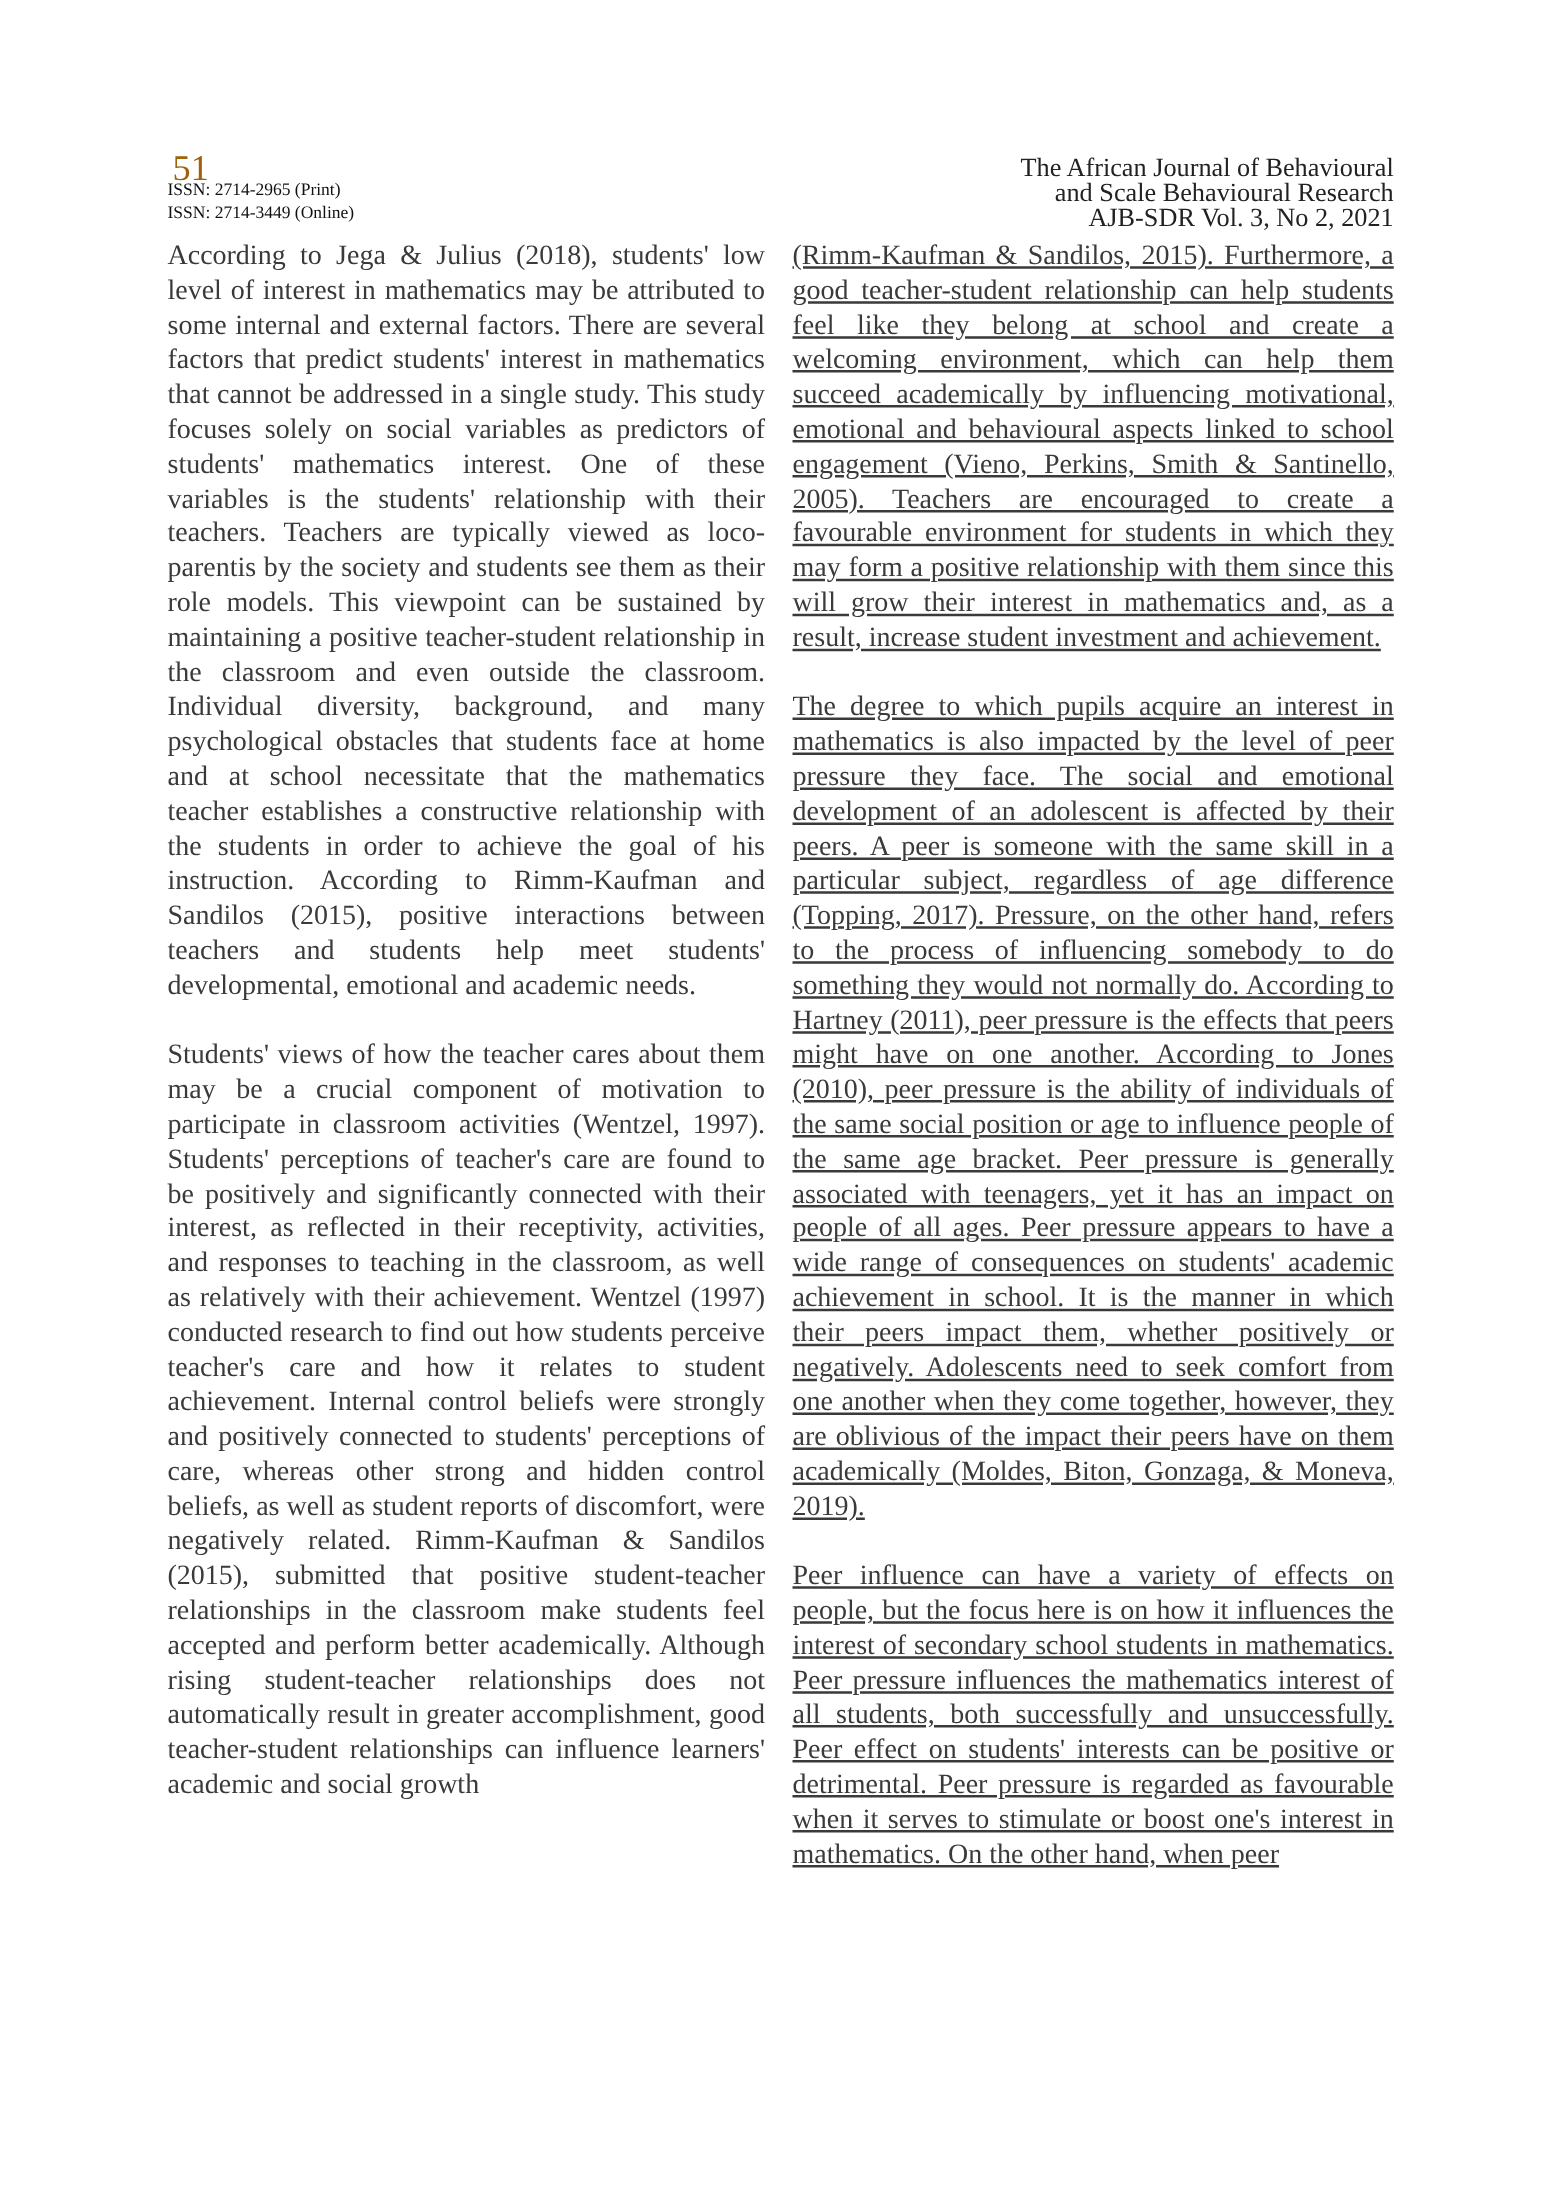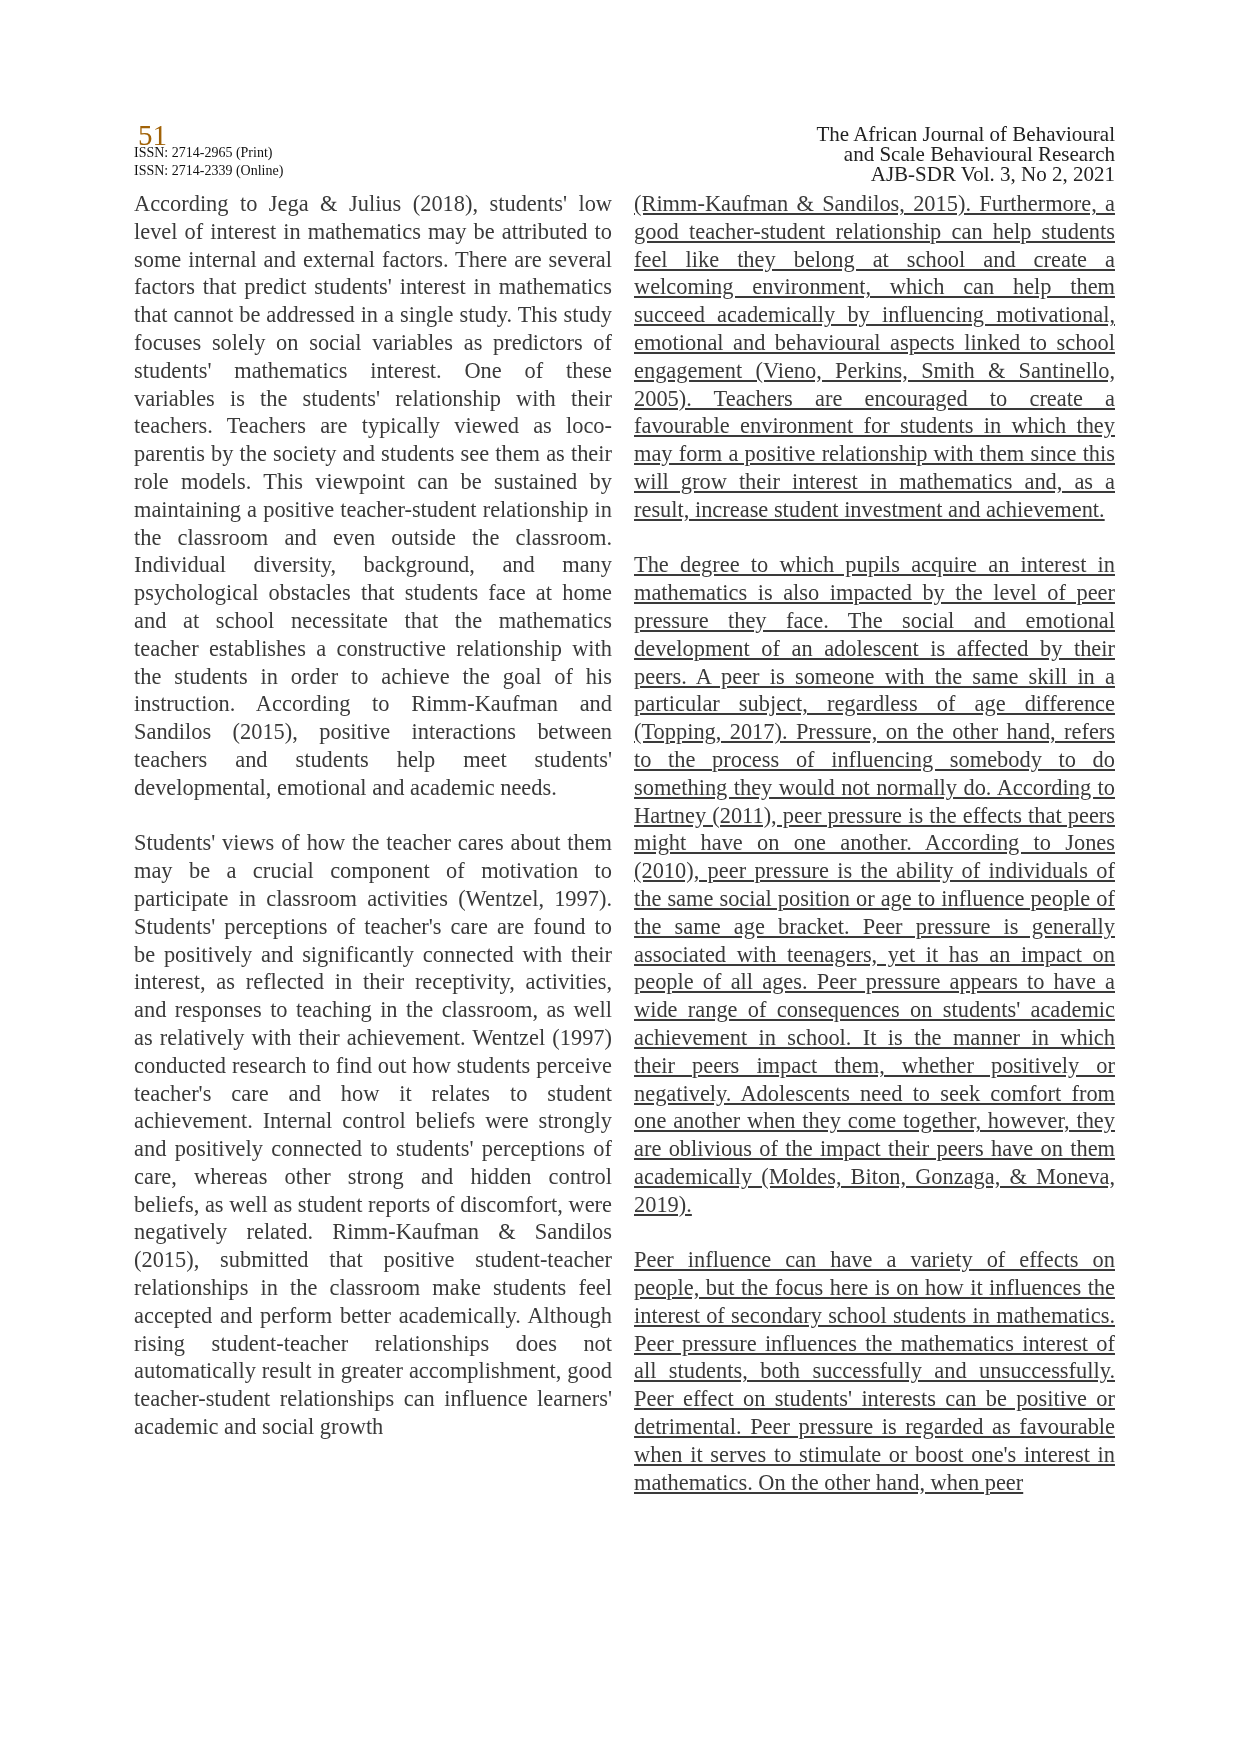--- a/index.html
+++ b/index.html
@@ -23,21 +23,21 @@
 </style>
 </head>
 <body>
 
 <div class="page">
 
   <div class="header-left serif">
     <div class="page-number">51</div>
     <div class="issn-wrap">
       <div class="issn-line">ISSN: 2714-2965 (Print)</div>
-      <div class="issn-line">ISSN: 2714-2339 (Online)</div>
+      <div class="issn-line">ISSN: 2714-3449 (Online)</div>
     </div>
   </div>
 
   <div class="header-right serif">
     <div class="journal-line">The African Journal of Behavioural</div>
     <div class="journal-line">and Scale Behavioural Research</div>
     <div class="journal-line">AJB-SDR Vol. 3, No 2, 2021</div>
   </div>
 
   <div class="col col-left serif">

